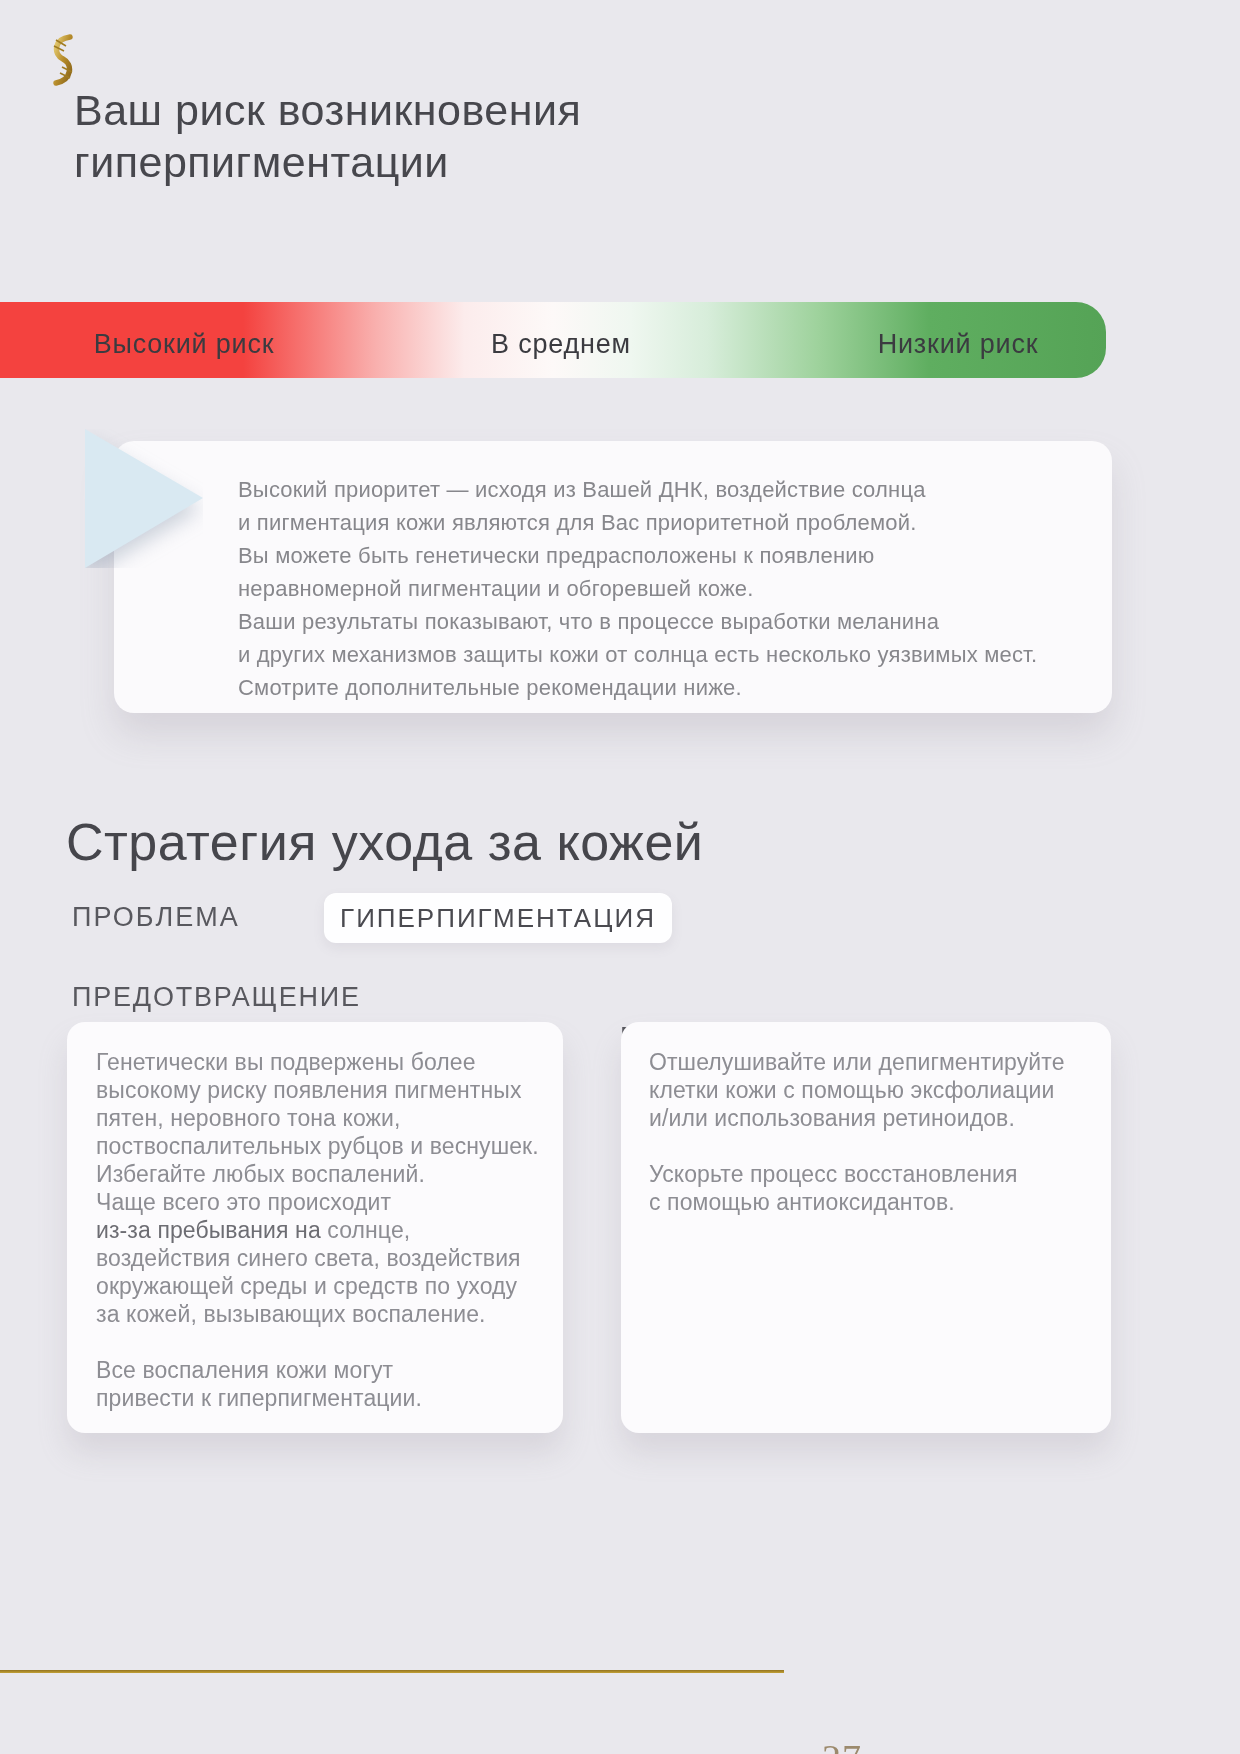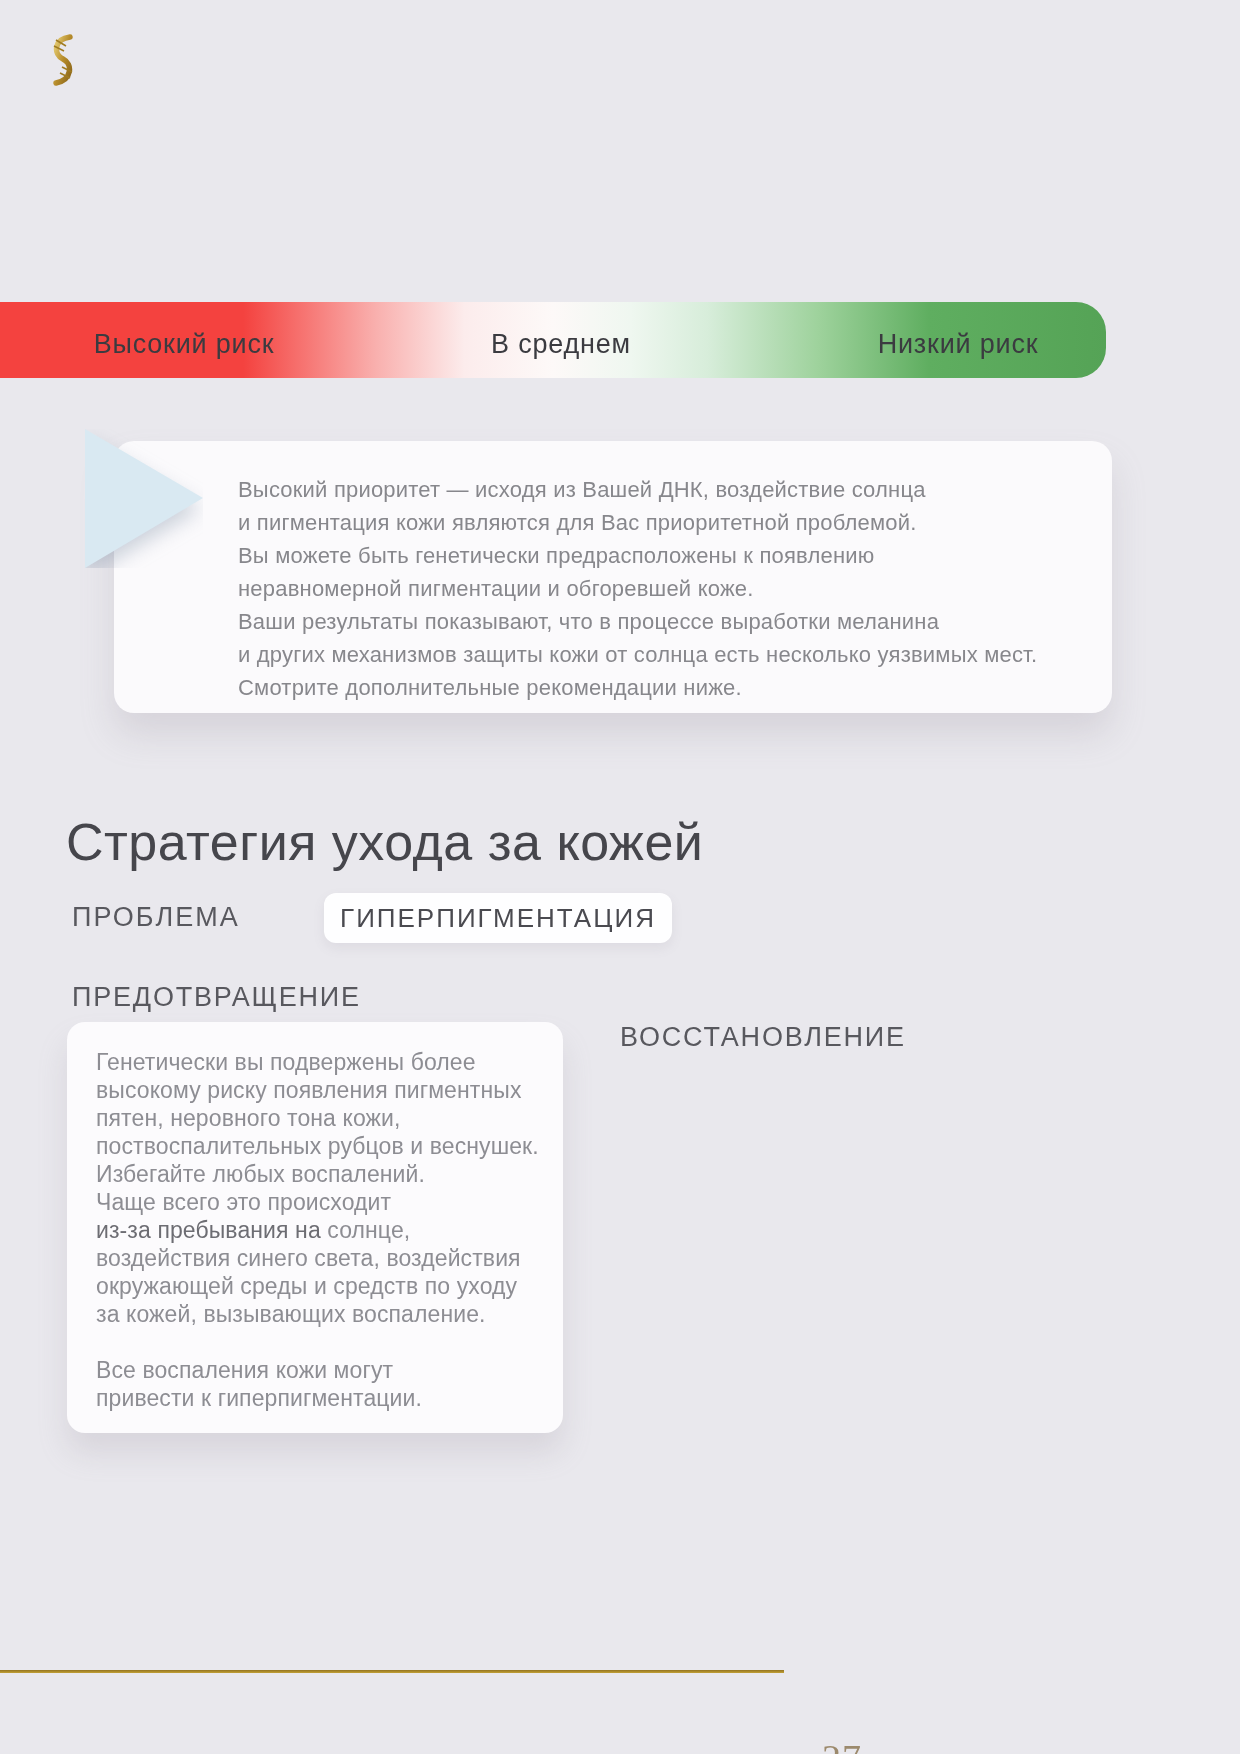--- a/index.html
+++ b/index.html
@@ -121,20 +121,22 @@
           <stop offset="0" stop-color="#e6cd75"></stop>
           <stop offset="0.5" stop-color="#b68c2b"></stop>
           <stop offset="1" stop-color="#8a651a"></stop>
         </linearGradient>
       </defs>
       <path d="M24 3 C8 5 7 20 17 25 C27 30 26 46 10 49" fill="none" stroke="url(#gold)" stroke-width="5.5" stroke-linecap="round"></path>
       <path d="M10 6 L20 12 M8 12 L18 17 M16 33 L26 38 M14 39 L24 44" stroke="#a07c22" stroke-width="1.6"></path>
     </svg>
   </div>
 
+  <h1 class="page-title">Ваш риск возникновения
+гиперпигментации</h1>
 
   <div class="risk-bar"></div>
   <span class="bar-label high">Высокий риск</span>
   <span class="bar-label mid">В среднем</span>
   <span class="bar-label low">Низкий риск</span>
 
 
   <div class="triangle-icon">
     <svg viewBox="0 0 118 139" width="118" height="139">
       <polygon points="0,0 118,69 0,139" fill="#d9e9f2" style="filter:drop-shadow(-2px 10px 10px rgba(110,130,155,0.35));"></polygon>
@@ -169,17 +171,25 @@
 Чаще всего это происходит
 </span><span class="emphasis">из-за пребывания на</span><span> солнце,
 воздействия синего света, воздействия
 окружающей среды и средств по уходу
 за кожей, вызывающих воспаление.
 
 Все воспаления кожи могут
 привести к гиперпигментации.</span></p>
   </div>
 
+  <div class="strategy-card repair">
+    <p class="card-text">Отшелушивайте или депигментируйте
+клетки кожи с помощью эксфолиации
+и/или использования ретиноидов.
+
+Ускорьте процесс восстановления
+с помощью антиоксидантов.</p>
+  </div>
 
   <div class="footer-line"></div>
   <span class="page-number">27</span>
 
 </div>
 
 </body></html>

